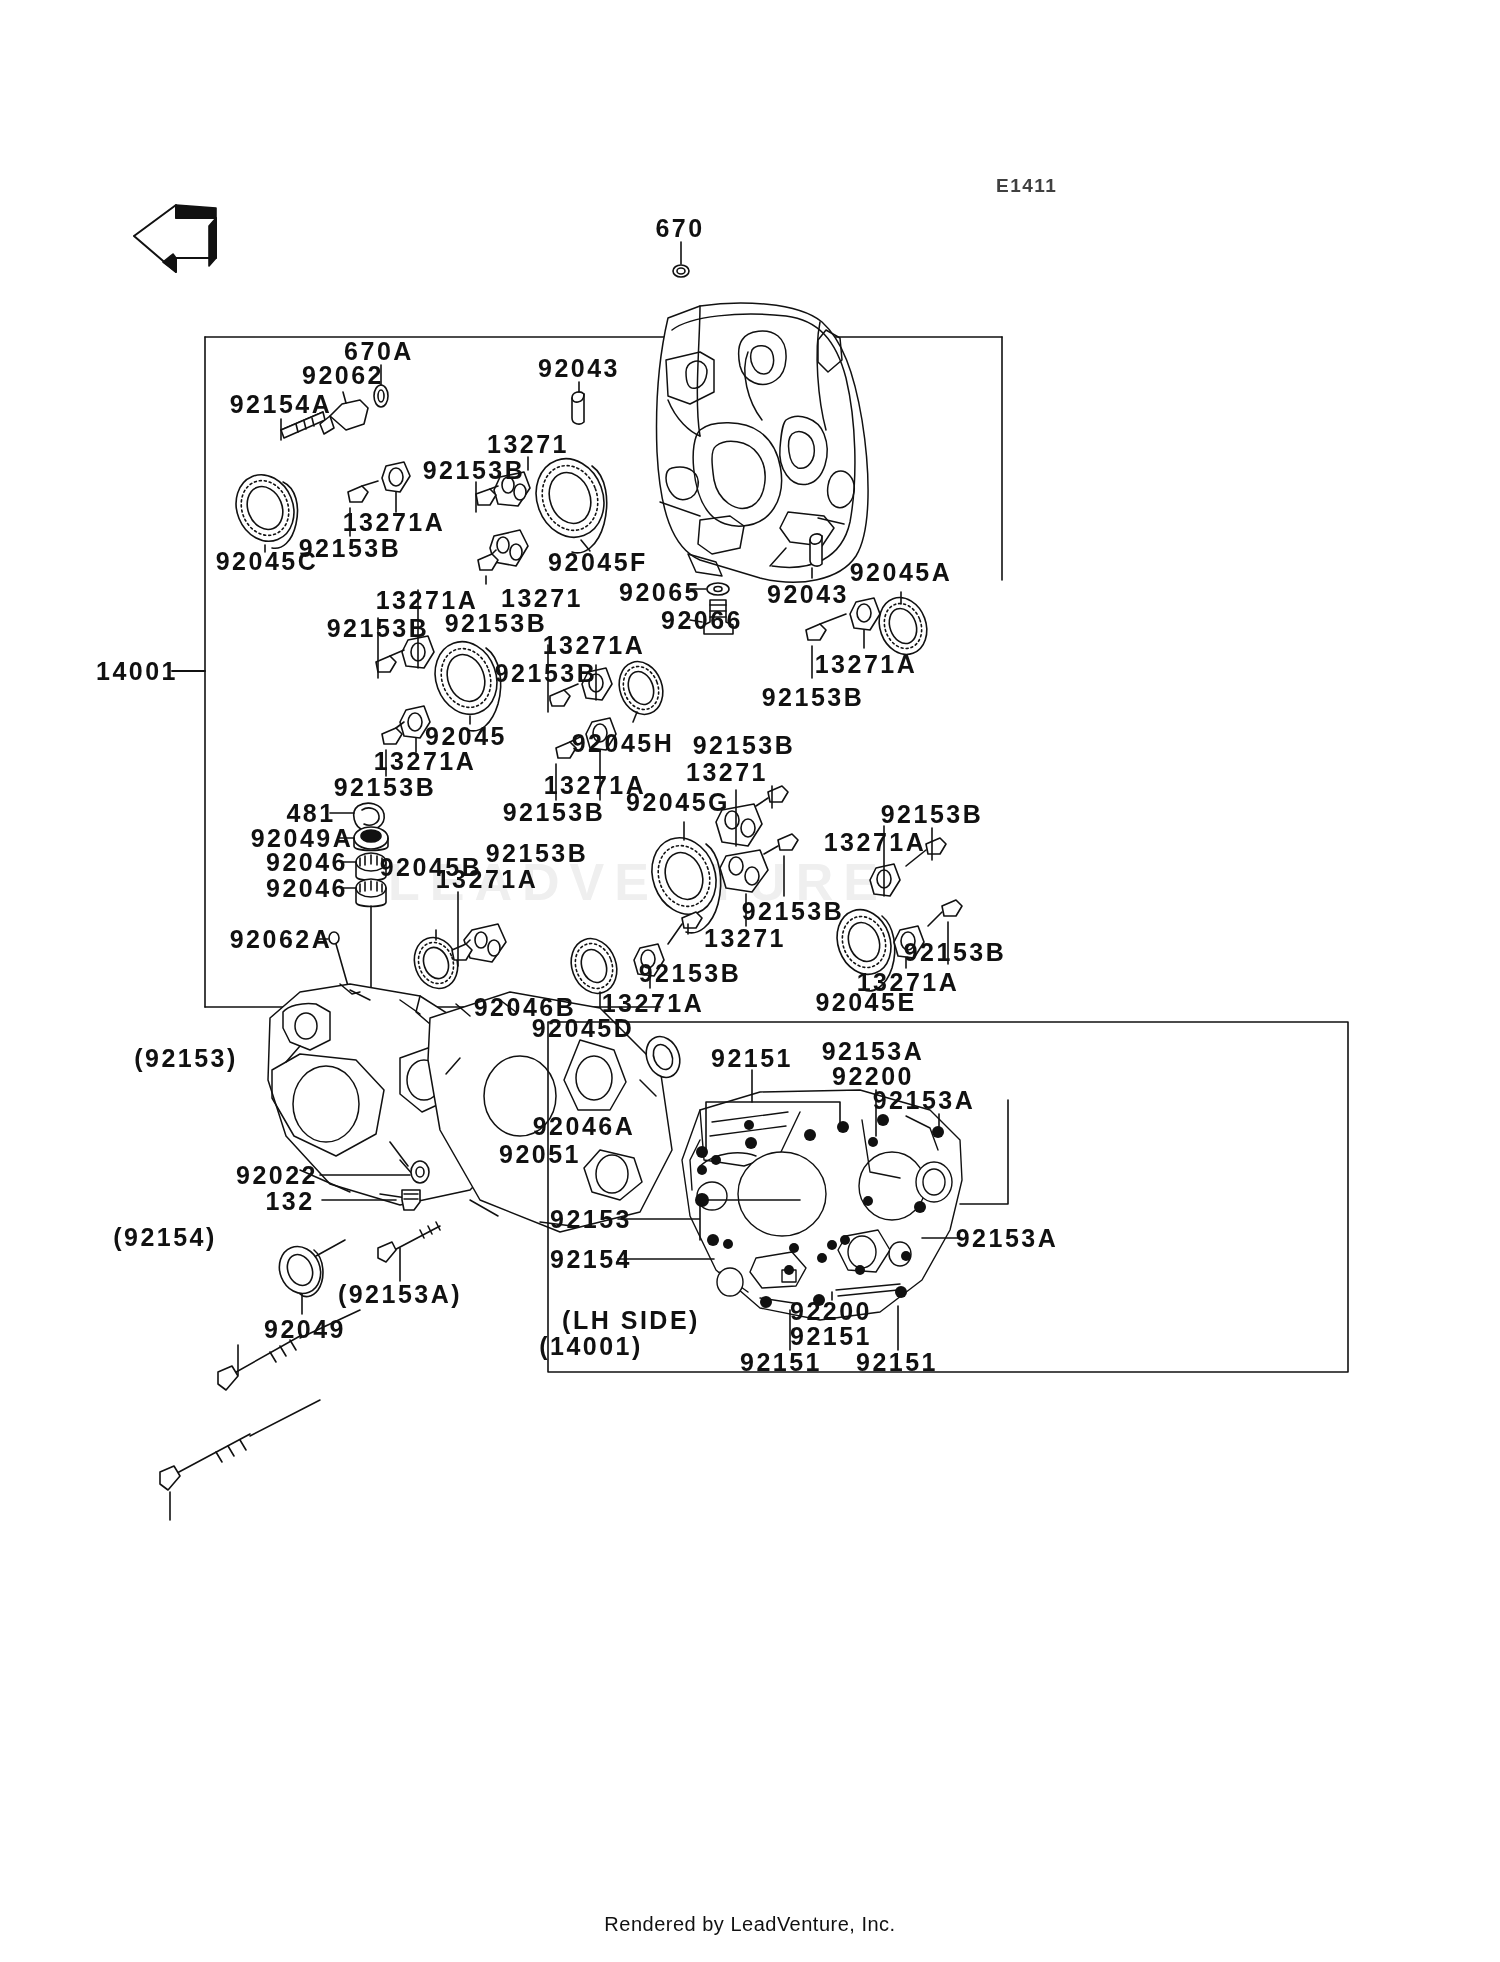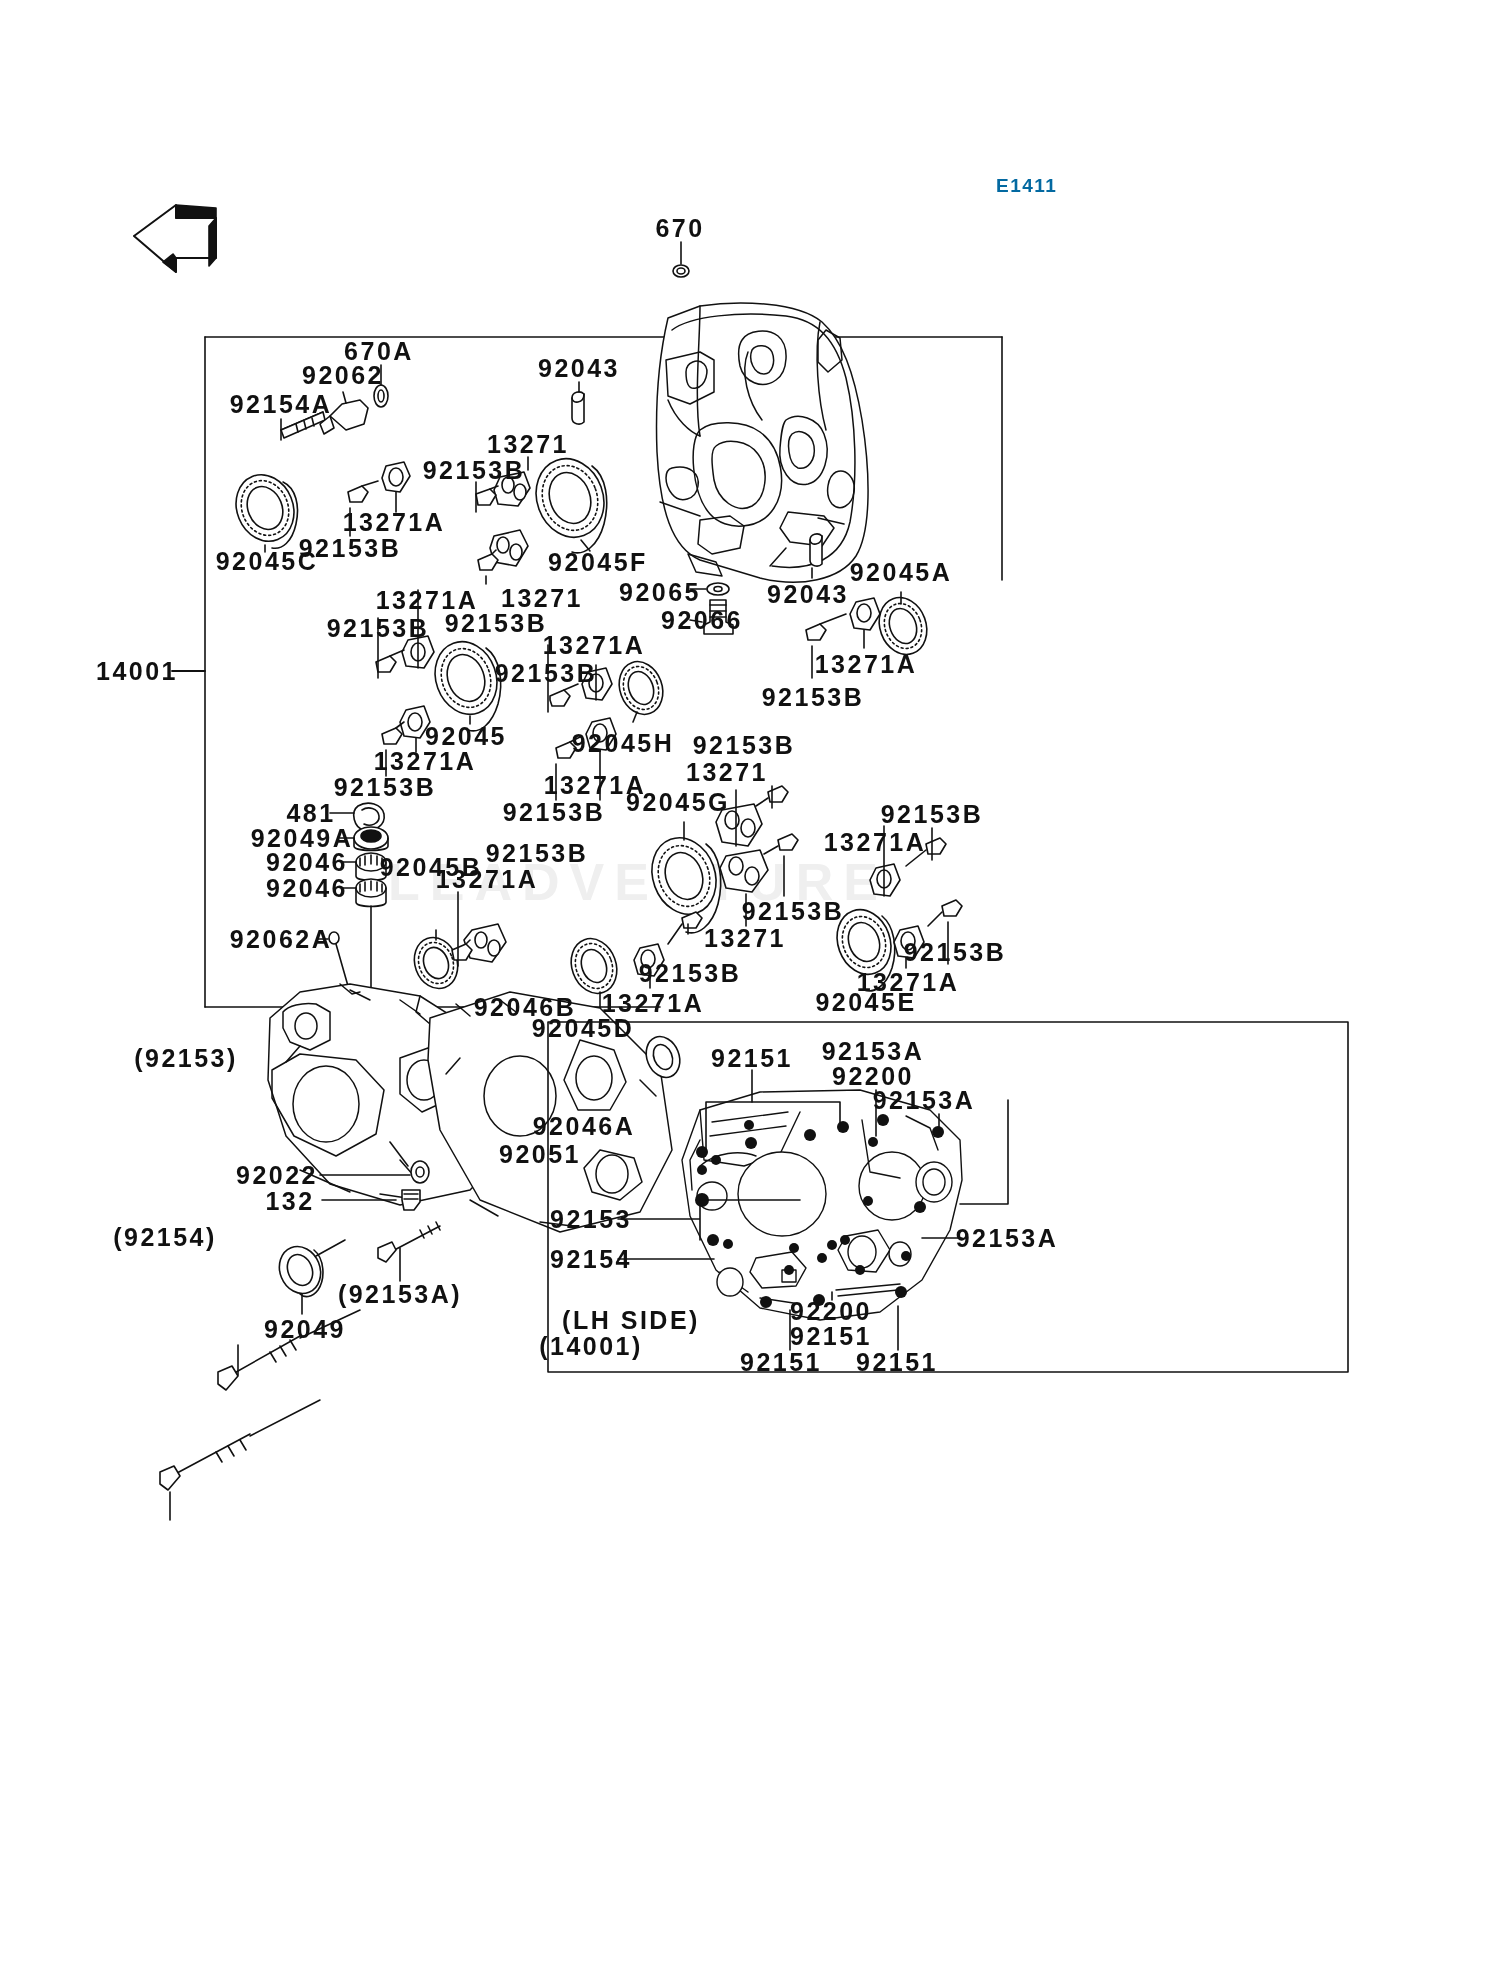--- a/index.html
+++ b/index.html
@@ -20,21 +20,21 @@
     color:#111111;
     white-space:nowrap;
     line-height:1;
     transform:translate(-50%,-50%);
   }
   .diagram-id {
     position:absolute;
     font-size:19px;
     font-weight:bold;
     letter-spacing:1.5px;
-    color:#0369a1;
+    color:#404040;
     white-space:nowrap;
     text-align:center;
   }
   .footer {
     position:absolute;
     left:0; right:0;
     bottom:26px;
     text-align:center;
     font-size:20px;
     color:#111;
@@ -618,14 +618,15 @@
   <div class="lbl" style="left:165px; top:1237px;">(92154)</div>
   <div class="lbl" style="left:400px; top:1294px;">(92153A)</div>
   <div class="lbl" style="left:305px; top:1329px;">92049</div>
   <div class="lbl" style="left:831px; top:1311px;">92200</div>
   <div class="lbl" style="left:831px; top:1336px;">92151</div>
   <div class="lbl" style="left:781px; top:1362px;">92151</div>
   <div class="lbl" style="left:897px; top:1362px;">92151</div>
   <div class="lbl" style="left:631px; top:1320px;text-align:right;">(LH SIDE)</div>
   <div class="lbl" style="left:591px; top:1346px;">(14001)</div>
 
+  <div class="footer">Rendered by LeadVenture, Inc.</div>
 
 </div>
 
 </body></html>

